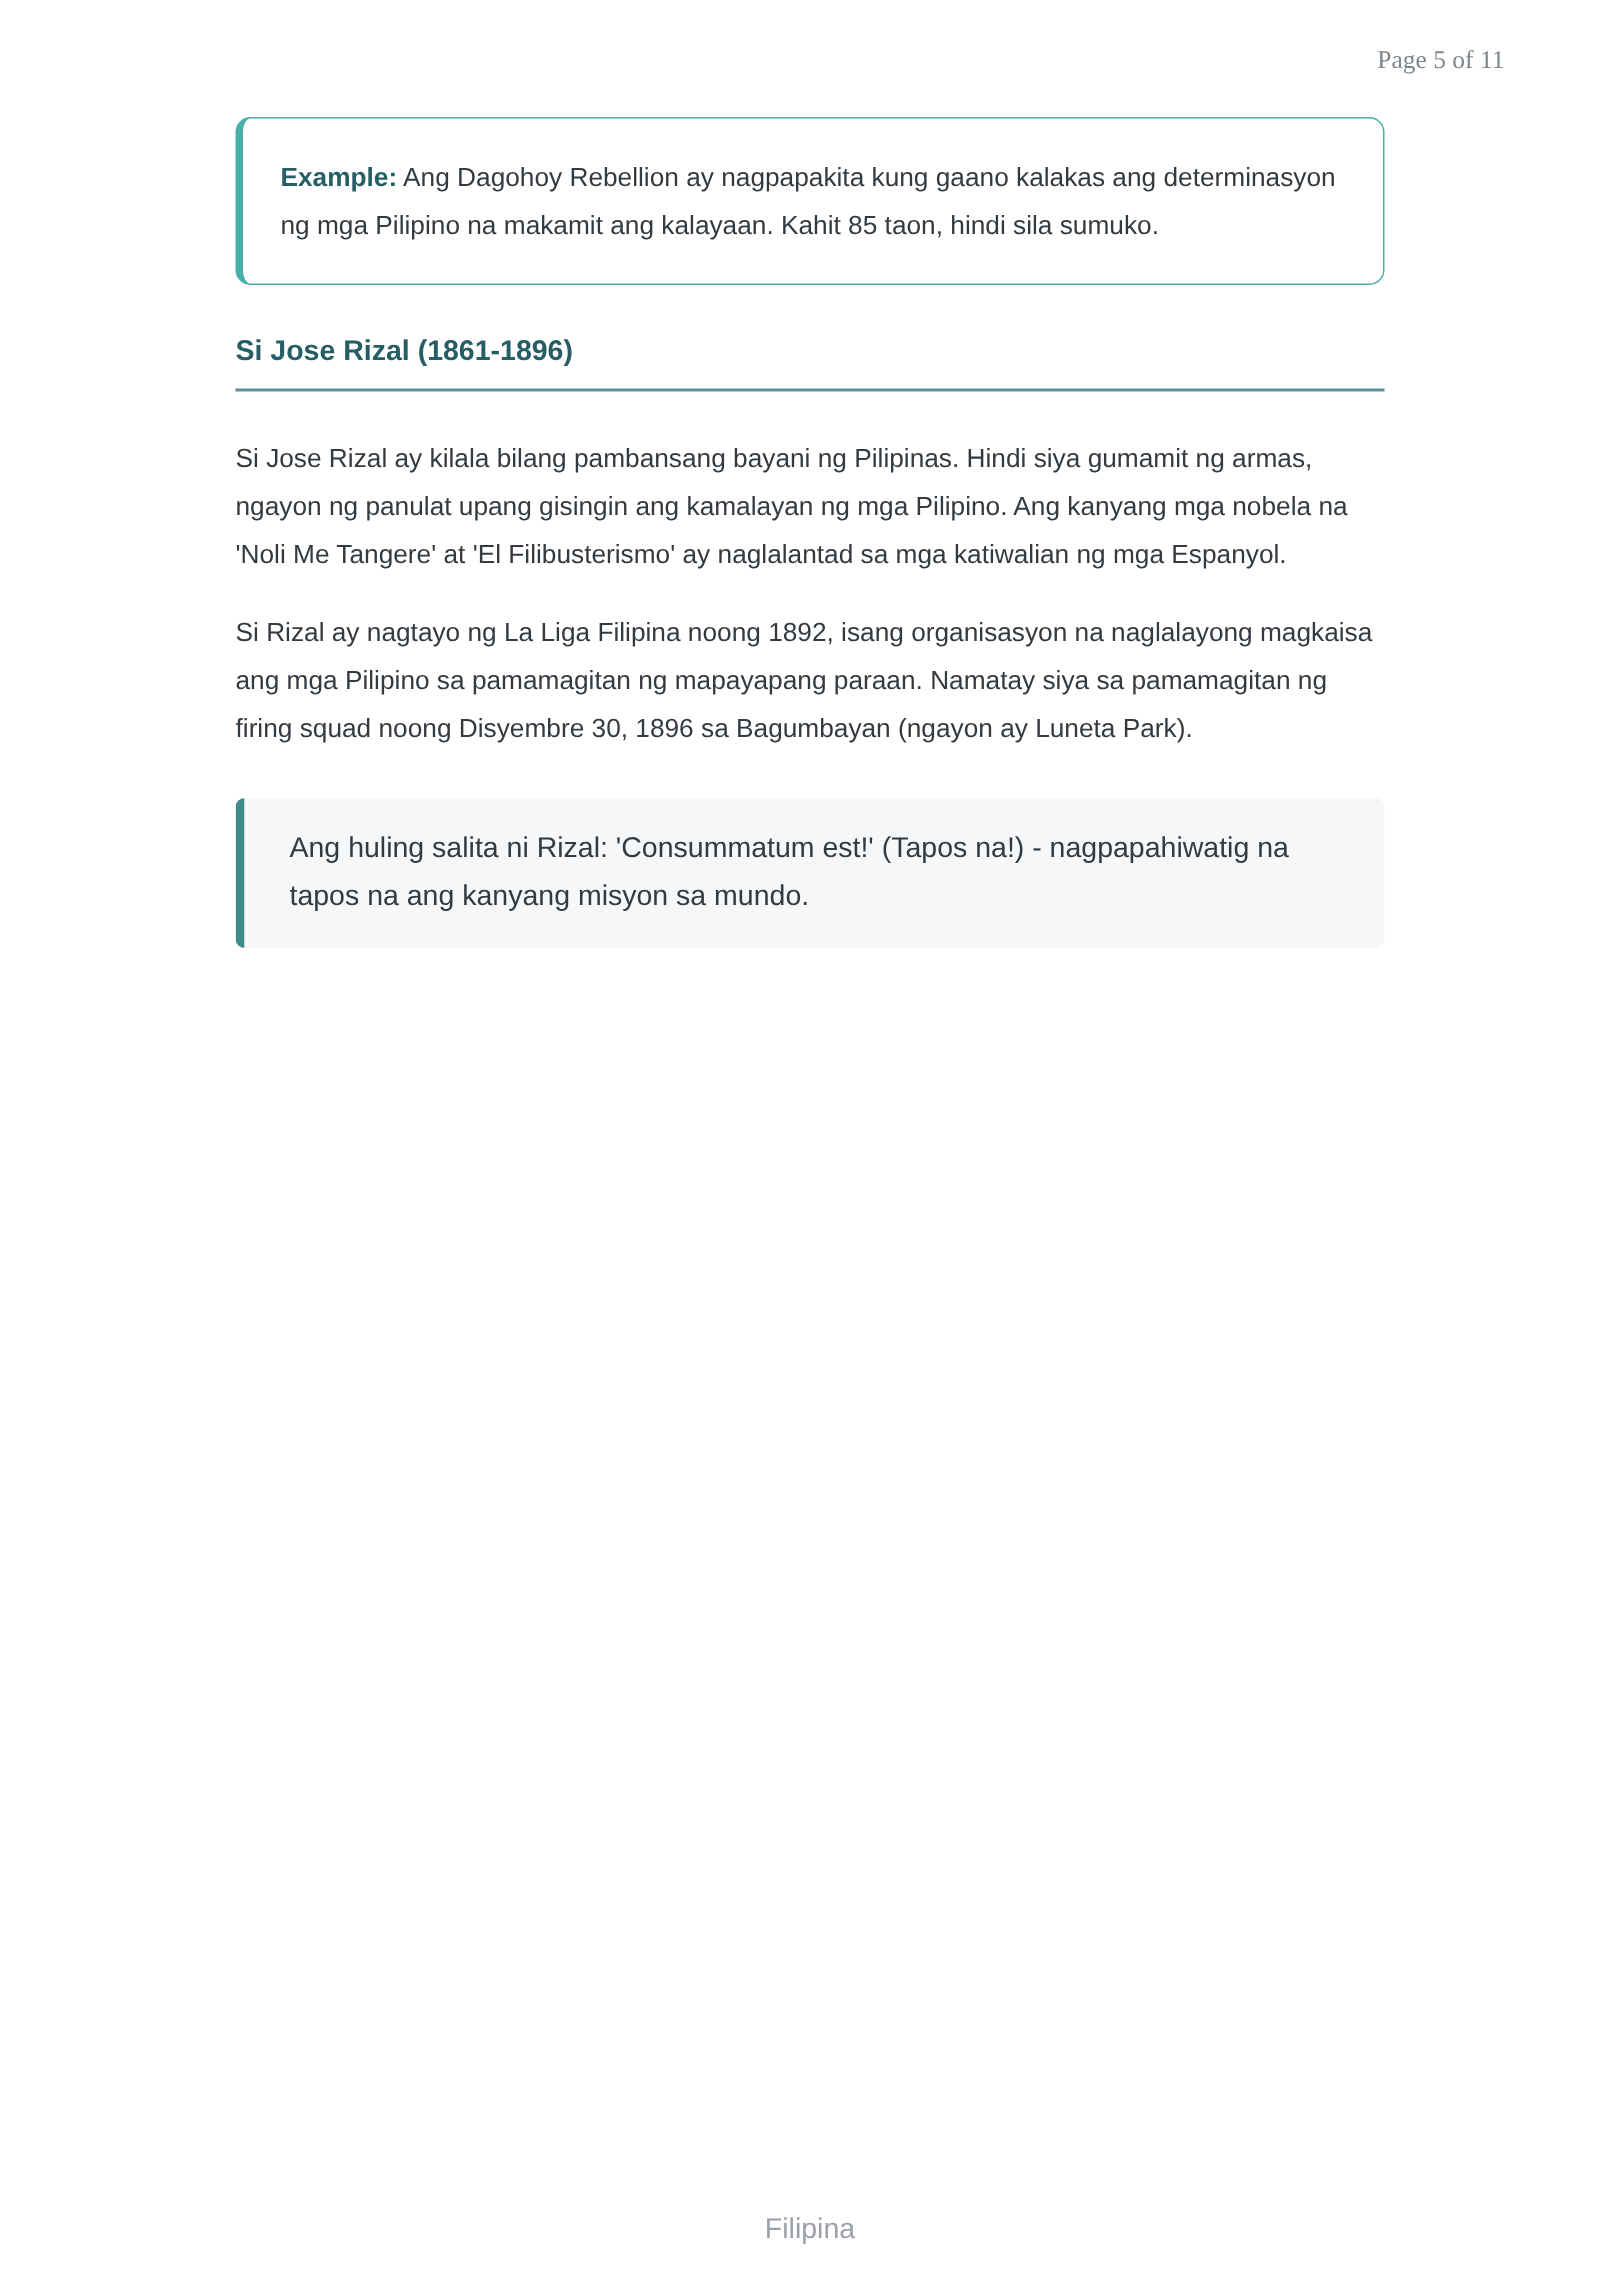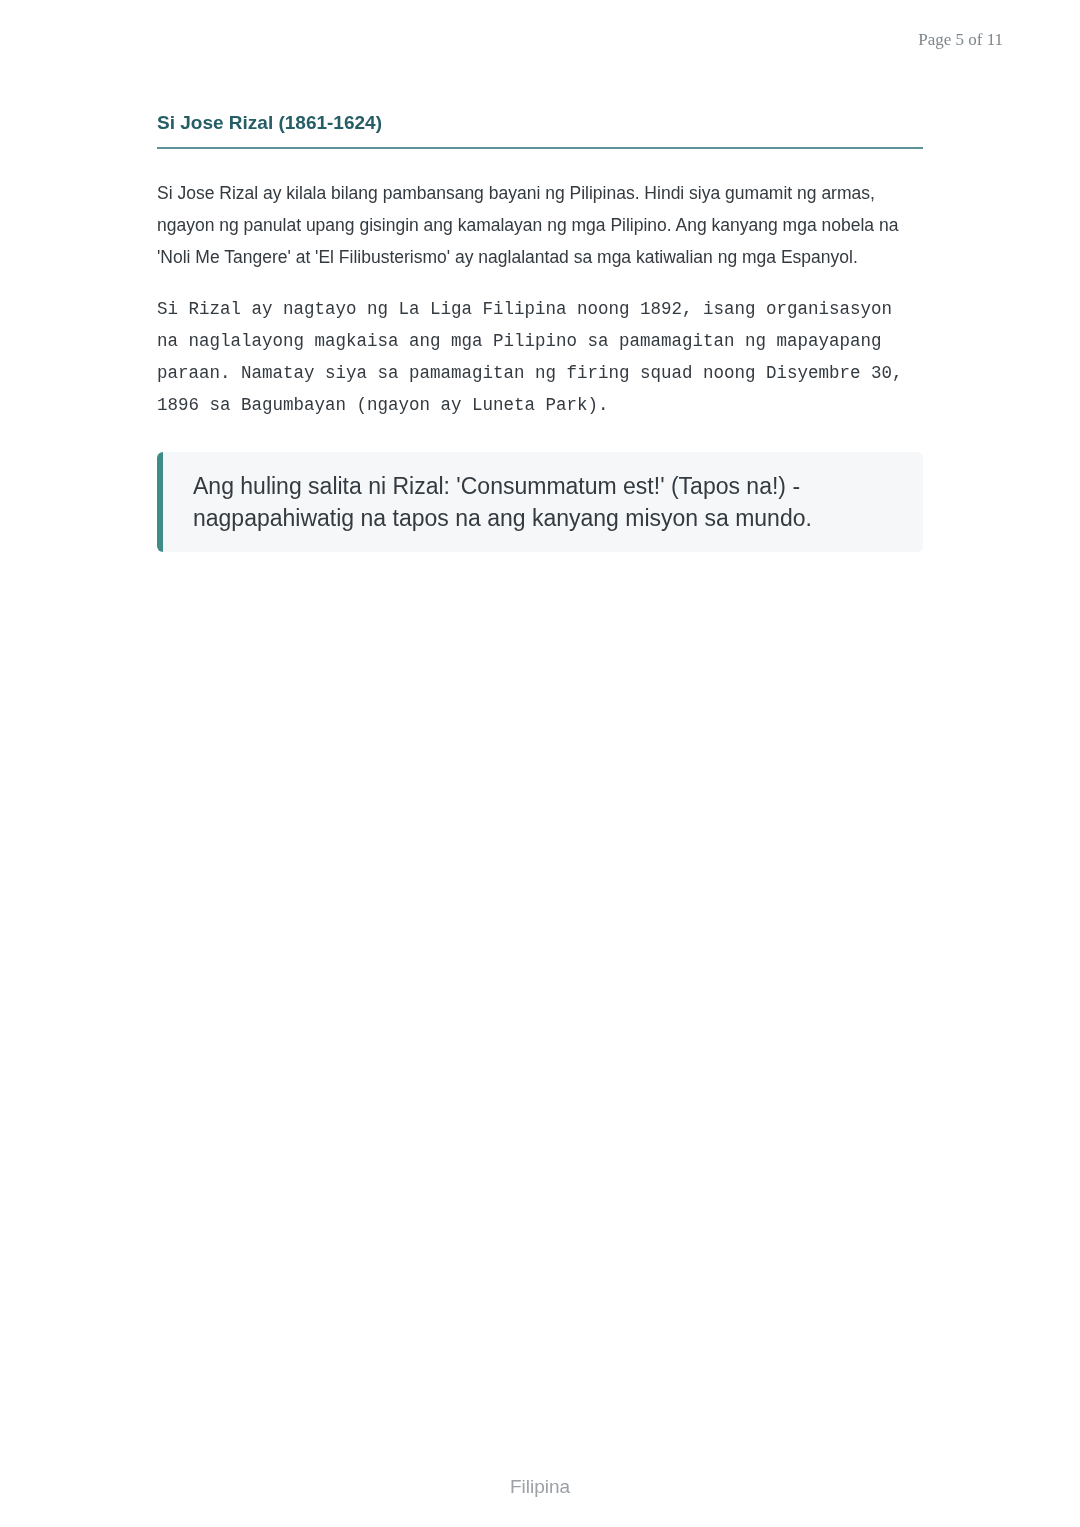--- a/index.html
+++ b/index.html
@@ -60,31 +60,31 @@
     color: var(--heading-teal);
     padding-bottom: 13px;
     border-bottom: 2px solid var(--underline-teal);
   }
   .para {
     margin: 28px 0 0 0;
     font-size: 17.5px;
     line-height: 32px;
     color: var(--body-text);
   }
-  .para + .para { margin-top: 20px; font-family: Liberation Mono, monospace; }
+  .para + .para { margin-top: 20px; }
   .quote-box {
     margin-top: 31px;
     background: var(--quote-bg);
     border-left: 6px solid var(--quote-bar-teal);
     border-radius: 6px;
     padding: 18px 28px 18px 30px;
   }
   .quote-box p {
     margin: 0;
-    font-size: 23px;
+    font-size: 19px;
     line-height: 32px;
     color: var(--body-text);
   }
   .footer {
     position: absolute;
     bottom: 29px;
     left: 0;
     width: 100%;
     text-align: center;
     font-size: 19px;
@@ -93,22 +93,25 @@
 </style>
 </head>
 <body>
 
 <div class="page">
 
   <div class="page-number">Page 5 of 11</div>
 
   <div class="content">
 
+    <div class="example-box">
+      <p><span class="example-label">Example:</span> <span>Ang Dagohoy Rebellion ay nagpapakita kung gaano kalakas ang determinasyon ng mga Pilipino na makamit ang kalayaan. Kahit 85 taon, hindi sila sumuko.</span></p>
+    </div>
 
-    <h2 class="section-heading">Si Jose Rizal (1861-1624)</h2>
+    <h2 class="section-heading">Si Jose Rizal (1861-1896)</h2>
 
     <p class="para">Si Jose Rizal ay kilala bilang pambansang bayani ng Pilipinas. Hindi siya gumamit ng armas, ngayon ng panulat upang gisingin ang kamalayan ng mga Pilipino. Ang kanyang mga nobela na 'Noli Me Tangere' at 'El Filibusterismo' ay naglalantad sa mga katiwalian ng mga Espanyol.</p>
 
     <p class="para">Si Rizal ay nagtayo ng La Liga Filipina noong 1892, isang organisasyon na naglalayong magkaisa ang mga Pilipino sa pamamagitan ng mapayapang paraan. Namatay siya sa pamamagitan ng firing squad noong Disyembre 30, 1896 sa Bagumbayan (ngayon ay Luneta Park).</p>
 
     <div class="quote-box">
       <p>Ang huling salita ni Rizal: 'Consummatum est!' (Tapos na!) - nagpapahiwatig na tapos na ang kanyang misyon sa mundo.</p>
     </div>
 
   </div>

